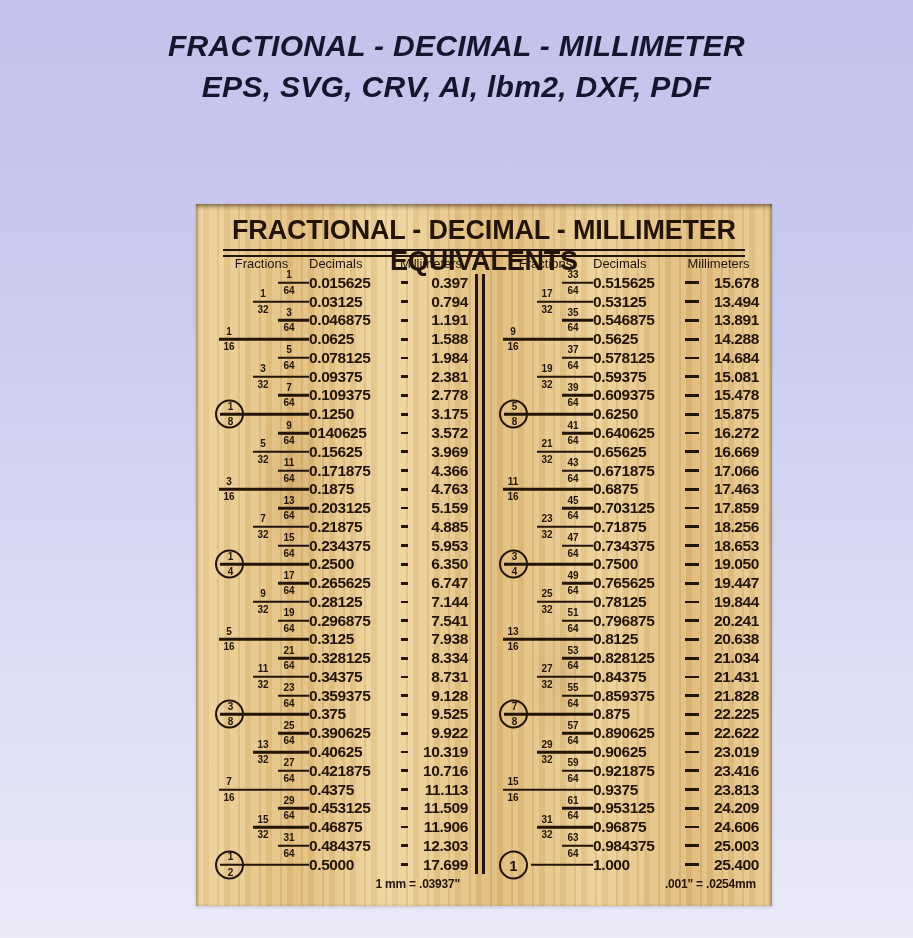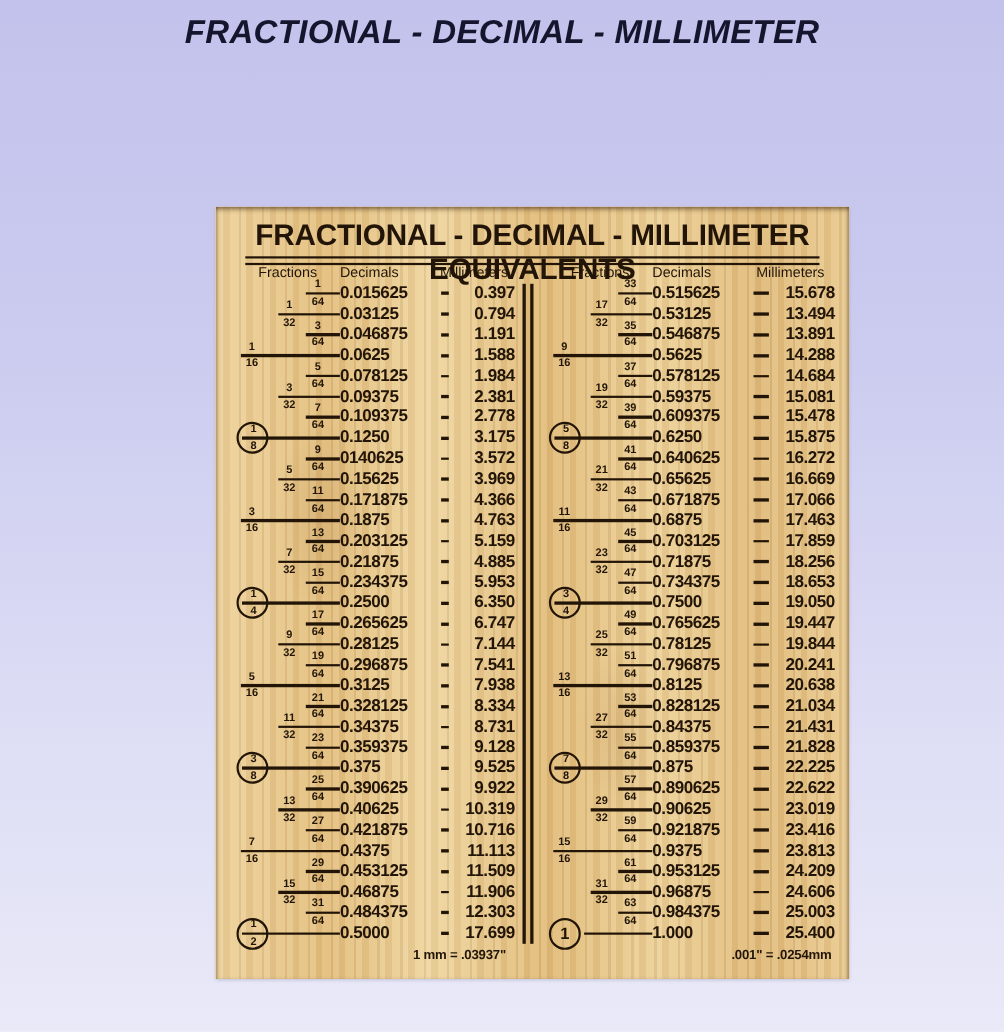--- a/index.html
+++ b/index.html
@@ -10,21 +10,21 @@
     --title-color:#15152e;
     --rh:18.78px;
   }
   *{margin:0;padding:0;box-sizing:border-box;}
   html,body{width:913px;height:938px;}
   body{
     font-family:"Liberation Sans", sans-serif;
     background:linear-gradient(180deg,var(--bg-top) 0%,#ccccf0 35%,#dedef5 72%,var(--bg-bottom) 100%);
     overflow:hidden;
   }
-  .page{position:relative;width:913px;height:754px;}
+  .page{position:relative;width:913px;height:754px;margin-top:16px;}
   
   .listing-title{
     position:absolute;top:9px;left:0;width:100%;
     text-align:center;color:var(--title-color);
     font-weight:700;font-style:italic;
   }
   .listing-title .ln{font-size:30px;line-height:41px;letter-spacing:.3px;}
   
   .board{
     position:absolute;left:196px;top:188px;width:576px;height:702px;
@@ -94,20 +94,21 @@
   .note-left{left:18px;width:254px;text-align:right;padding-right:8px;}
   .note-right{left:302px;width:261px;text-align:right;padding-right:3px;}
 </style>
 </head>
 <body>
 
 <div class="page">
 
   <div class="listing-title">
     <div class="ln">FRACTIONAL - DECIMAL - MILLIMETER</div>
+    <div class="ln">EPS, SVG, CRV, AI, lbm2, DXF, PDF</div>
   </div>
 
   <div class="board">
     <div class="board-title">FRACTIONAL - DECIMAL - MILLIMETER EQUIVALENTS</div>
     <div class="rule"></div>
     <div class="divider"></div>
     <div class="half left" id="half-0">
         <div class="col-headers">
           <span class="ch1">Fractions</span>
           <span class="ch2">Decimals</span>

